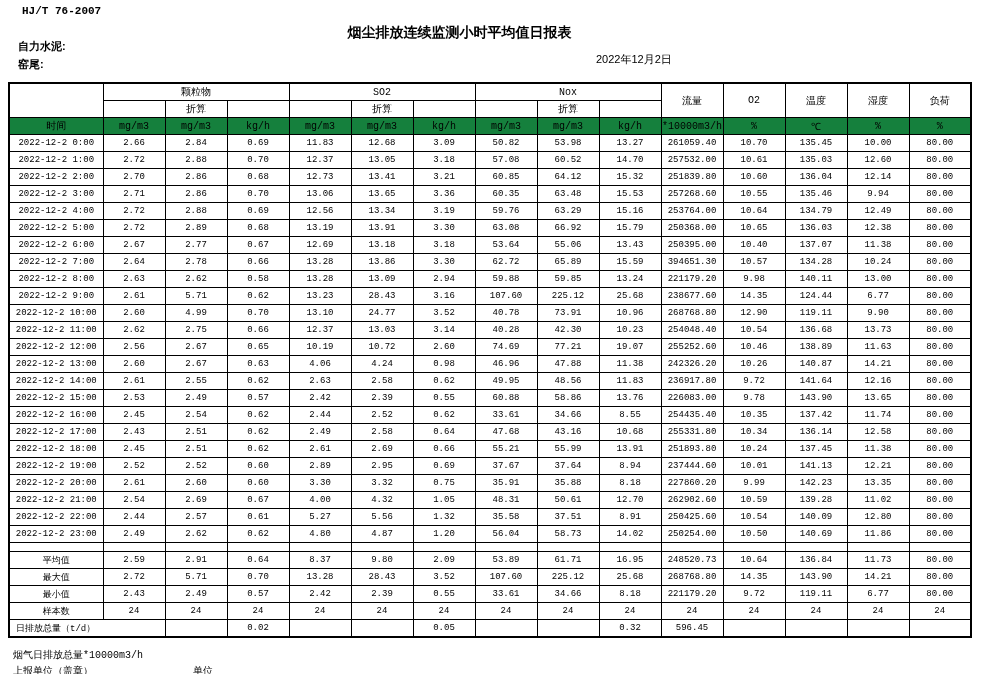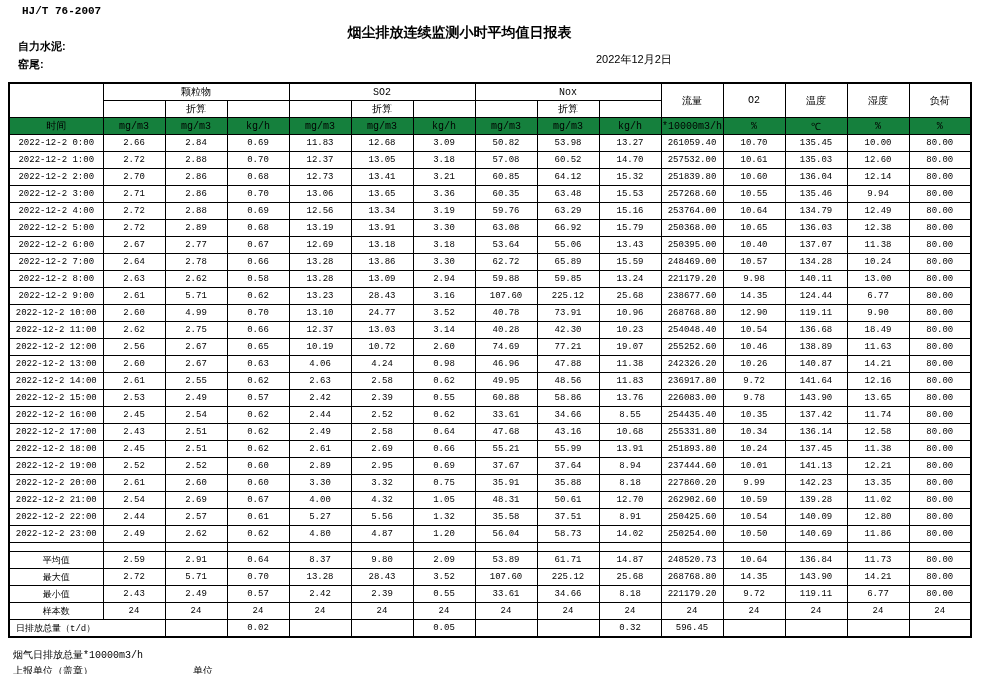--- a/index.html
+++ b/index.html
@@ -227,21 +227,21 @@
         <td>2022-12-2 7:00</td>
         <td>2.64</td>
         <td>2.78</td>
         <td>0.66</td>
         <td>13.28</td>
         <td>13.86</td>
         <td>3.30</td>
         <td>62.72</td>
         <td>65.89</td>
         <td>15.59</td>
-        <td>248469.00</td>
+        <td>394651.30</td>
         <td>10.57</td>
         <td>134.28</td>
         <td>10.24</td>
         <td>80.00</td>
       </tr>
       <tr class="data-row">
         <td>2022-12-2 8:00</td>
         <td>2.63</td>
         <td>2.62</td>
         <td>0.58</td>
@@ -298,21 +298,21 @@
         <td>0.66</td>
         <td>12.37</td>
         <td>13.03</td>
         <td>3.14</td>
         <td>40.28</td>
         <td>42.30</td>
         <td>10.23</td>
         <td>254048.40</td>
         <td>10.54</td>
         <td>136.68</td>
-        <td>18.49</td>
+        <td>13.73</td>
         <td>80.00</td>
       </tr>
       <tr class="data-row">
         <td>2022-12-2 12:00</td>
         <td>2.56</td>
         <td>2.67</td>
         <td>0.65</td>
         <td>10.19</td>
         <td>10.72</td>
         <td>2.60</td>
@@ -532,21 +532,21 @@
       <tr class="summary-row">
         <td>平均值</td>
         <td>2.59</td>
         <td>2.91</td>
         <td>0.64</td>
         <td>8.37</td>
         <td>9.80</td>
         <td>2.09</td>
         <td>53.89</td>
         <td>61.71</td>
-        <td>14.87</td>
+        <td>16.95</td>
         <td>248520.73</td>
         <td>10.64</td>
         <td>136.84</td>
         <td>11.73</td>
         <td>80.00</td>
       </tr>
       <tr class="summary-row">
         <td>最大值</td>
         <td>2.72</td>
         <td>5.71</td>

